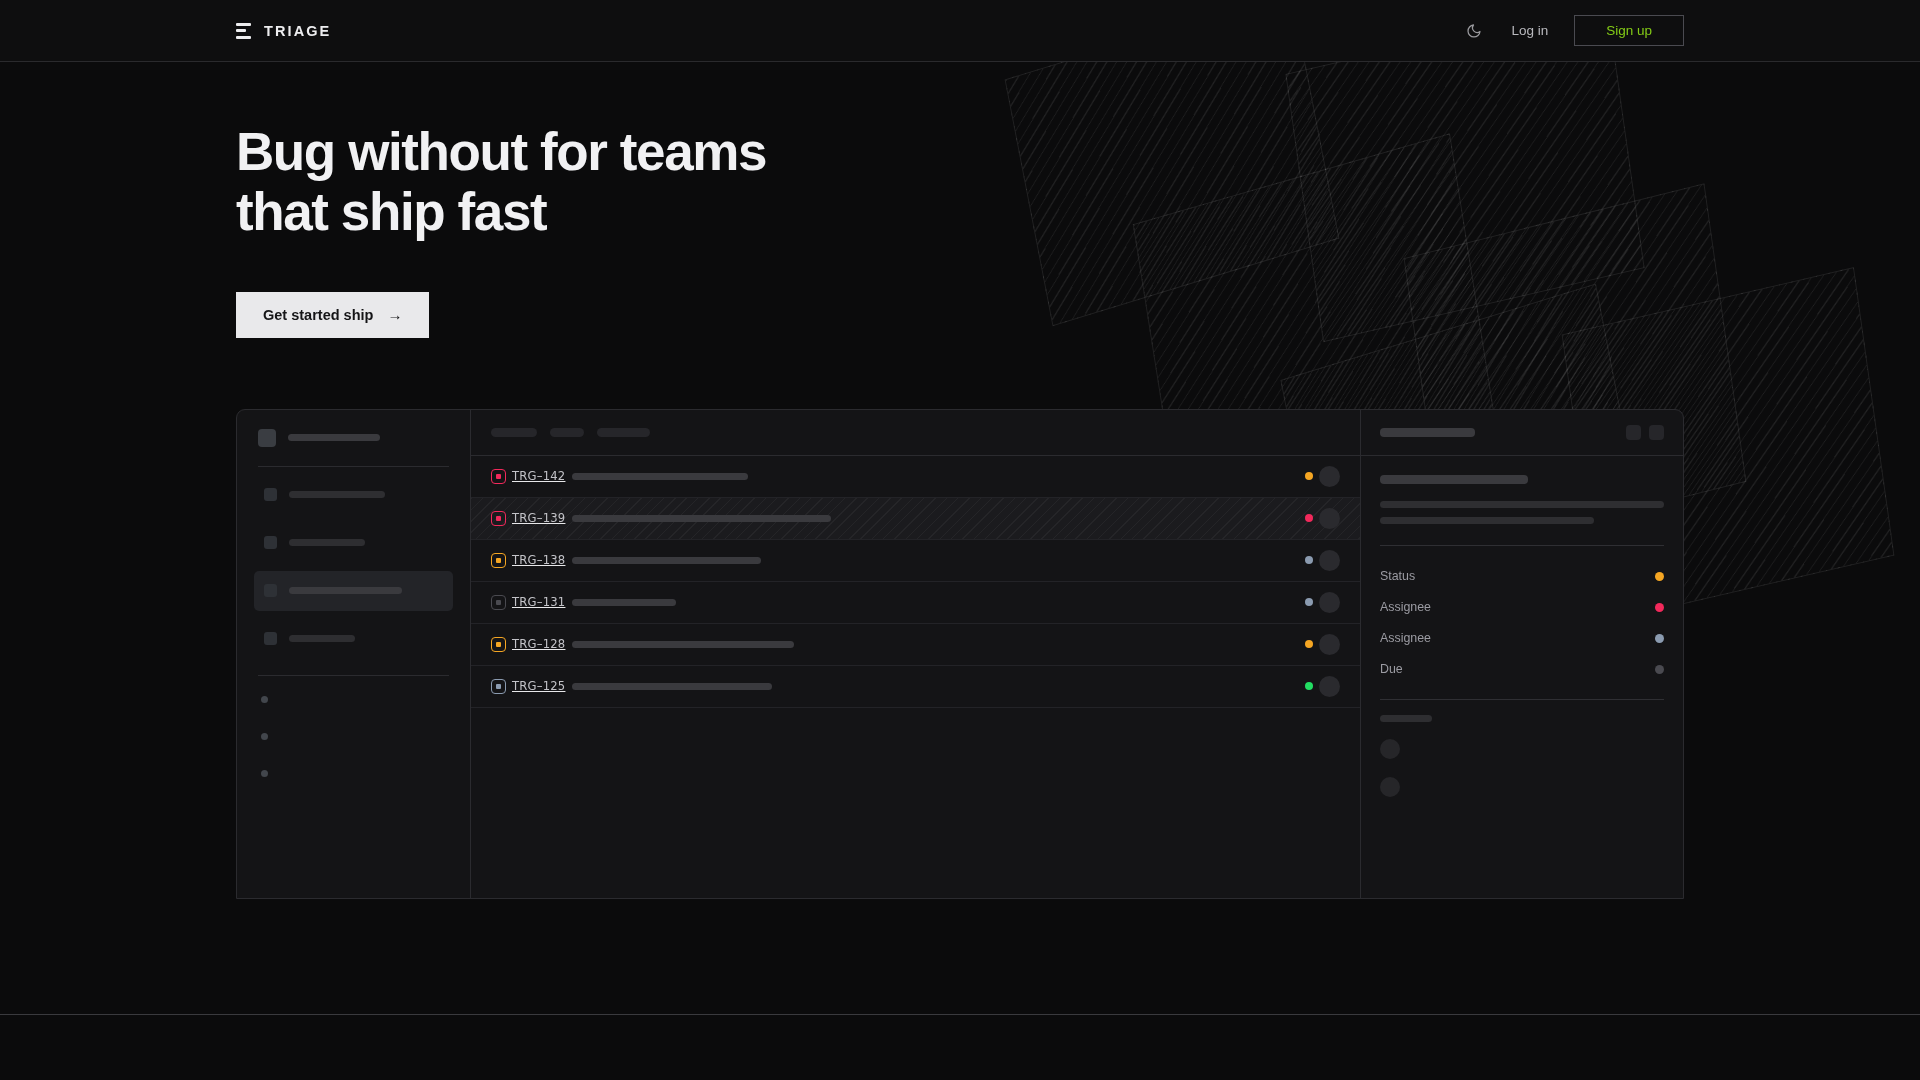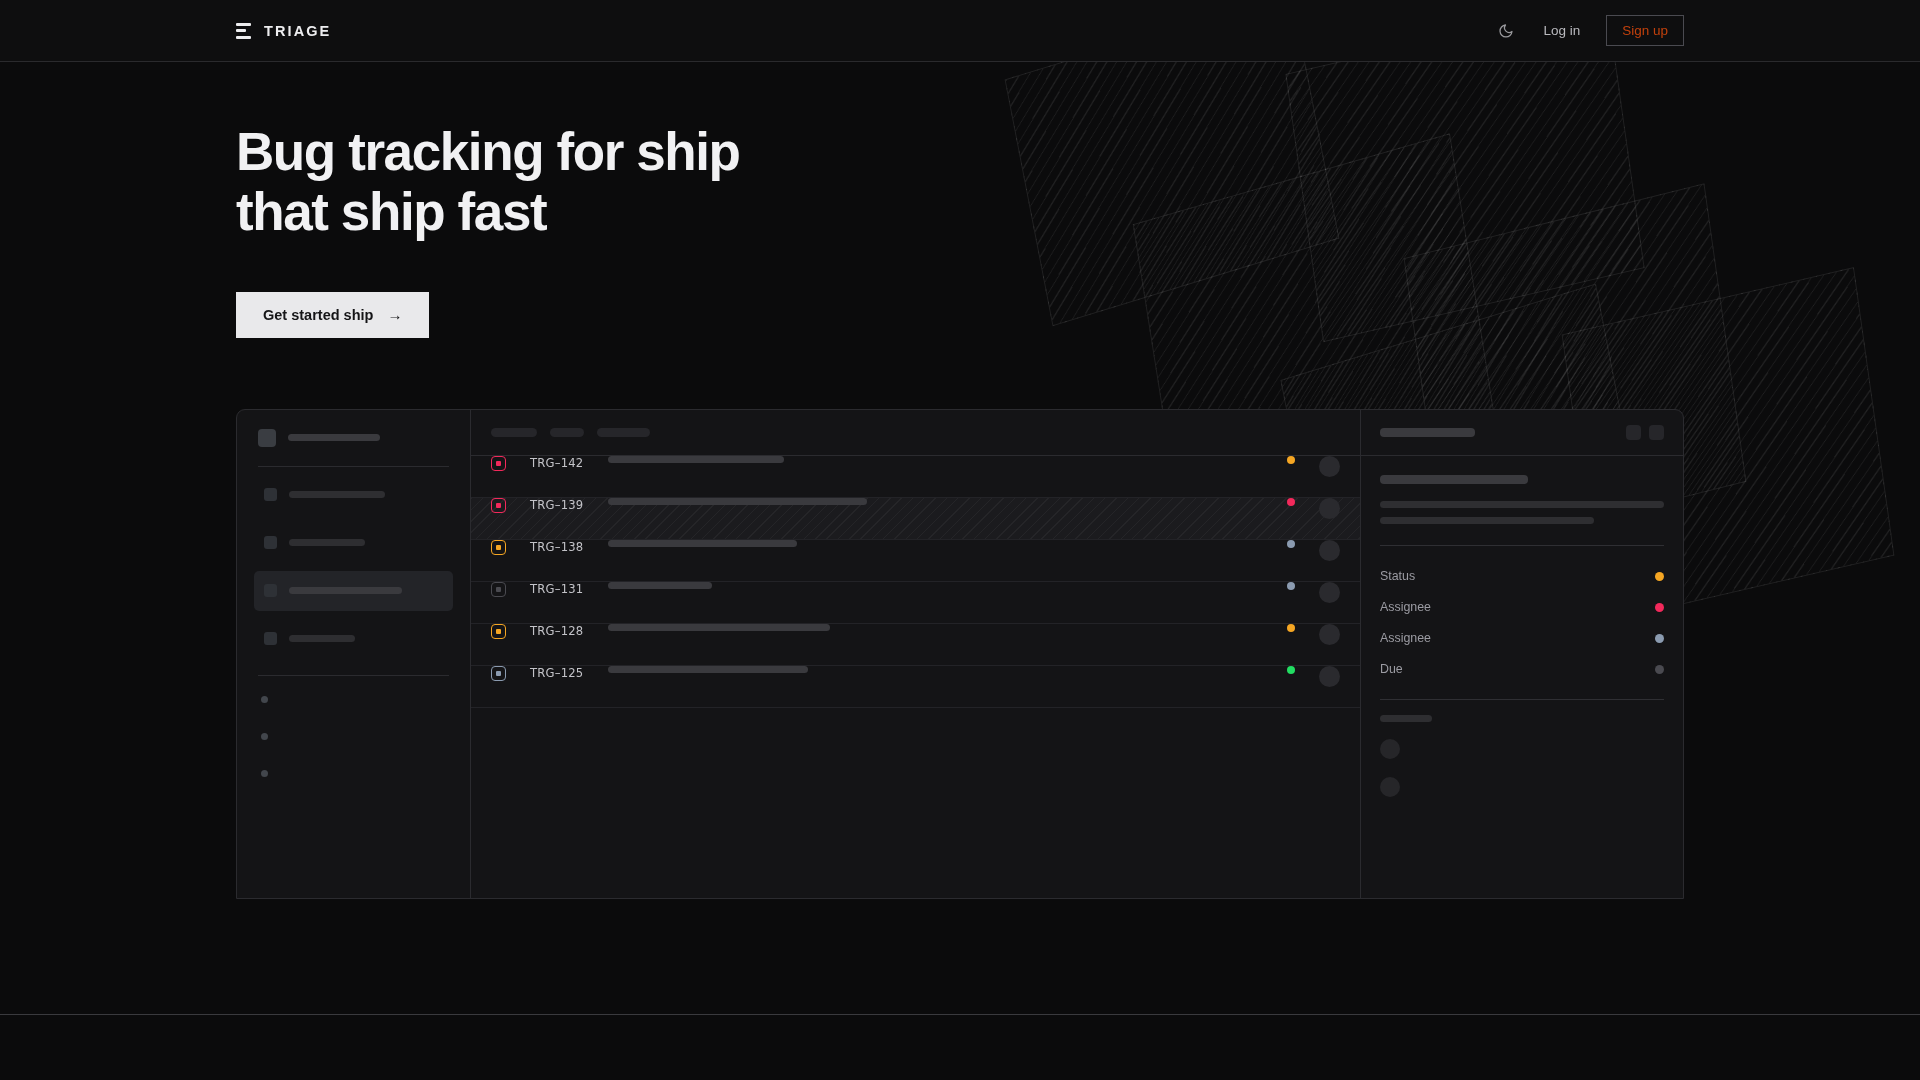--- a/index.html
+++ b/index.html
@@ -45,22 +45,22 @@
   .brand-mark{width:15px;height:16px;display:flex;flex-direction:column;justify-content:space-between}
   .brand-mark i{display:block;height:3px;background:#ededef;border-radius:1px}
   .brand-mark i:nth-child(1){width:15px}
   .brand-mark i:nth-child(2){width:10px}
   .brand-mark i:nth-child(3){width:15px}
   .brand-name{font-size:14.5px;font-weight:700;letter-spacing:2.1px;color:#ededef}
   .hdr-right{display:flex;align-items:center;gap:26px}
   .moon-btn{width:22px;height:22px;display:flex;align-items:center;justify-content:center;cursor:pointer;opacity:.72}
   .login-link{font-size:13.5px;color:#b9b9be;cursor:pointer}
   .signup-btn{
-    font-size:13.5px;color:#c2410c;border:1px solid #4a4a50;
-    padding:7px 15px;background:transparent;cursor:pointer;
+    font-size:13.5px;color:#84cc16;border:1px solid #4a4a50;
+    padding:7px 31px;background:transparent;cursor:pointer;
   }
 
   
   .hero{position:relative;z-index:3;padding:60px 236px 0}
   h1.hero-title{
     font-size:53px;line-height:1.14;font-weight:700;
     letter-spacing:-1.4px;color:#f1f1f3;max-width:720px;
   }
   .hero-sub{
     margin-top:40px;font-size:16.5px;line-height:1.62;
@@ -97,22 +97,22 @@
   .side-item.active{background:#232428}
   .side-group{margin-top:20px;padding-left:4px}
   .side-dots{margin-top:15px;padding-left:7px}
   .side-dots .d{width:7px;height:7px;border-radius:50%;background:#42464c;margin-bottom:30px}
 
   
   .mock-list{flex:1 1 auto;border-right:1px solid #2b2b2f;display:flex;flex-direction:column}
   .list-toolbar{height:46px;border-bottom:1px solid #2b2b2f;display:flex;align-items:center;gap:13px;padding:0 20px}
   .pill{height:9px;border-radius:5px;background:#26262a}
   .row{
-    height:42px;display:flex;align-items:flex-start;gap:24px;padding:0 20px;
-    border-bottom:1px solid #232327;cursor:pointer;position:relative;
+    height:42px;display:flex;align-items:center;gap:6px;padding:0 20px;
+    border-bottom:1px solid #232327;cursor:pointer;position:relative;text-decoration:underline;
   }
   .row.sel{
     background-image:repeating-linear-gradient(135deg,
       rgba(255,255,255,.045) 0px, rgba(255,255,255,.045) 1px,
       rgba(255,255,255,0) 1px, rgba(255,255,255,0) 8px);
     background-color:#1b1b1e;
   }
   .tick{
     width:15px;height:15px;border-radius:4px;border:1.5px solid;
     display:flex;align-items:center;justify-content:center;flex:none;
@@ -168,21 +168,21 @@
         </svg>
       </span>
       <span class="login-link">Log in</span>
       <button class="signup-btn">Sign up</button>
     </nav>
   </div>
 </header>
 
 <section class="hero">
   <h1 class="hero-title">
-    <span>Bug tracking for ship</span><br>
+    <span>Bug without for teams</span><br>
     <span>that ship fast</span>
   </h1>
   <button class="cta">
     <span>Get started ship</span>
     <span class="arrow">→</span>
   </button>
 </section>
 
 <section class="mock">
 

